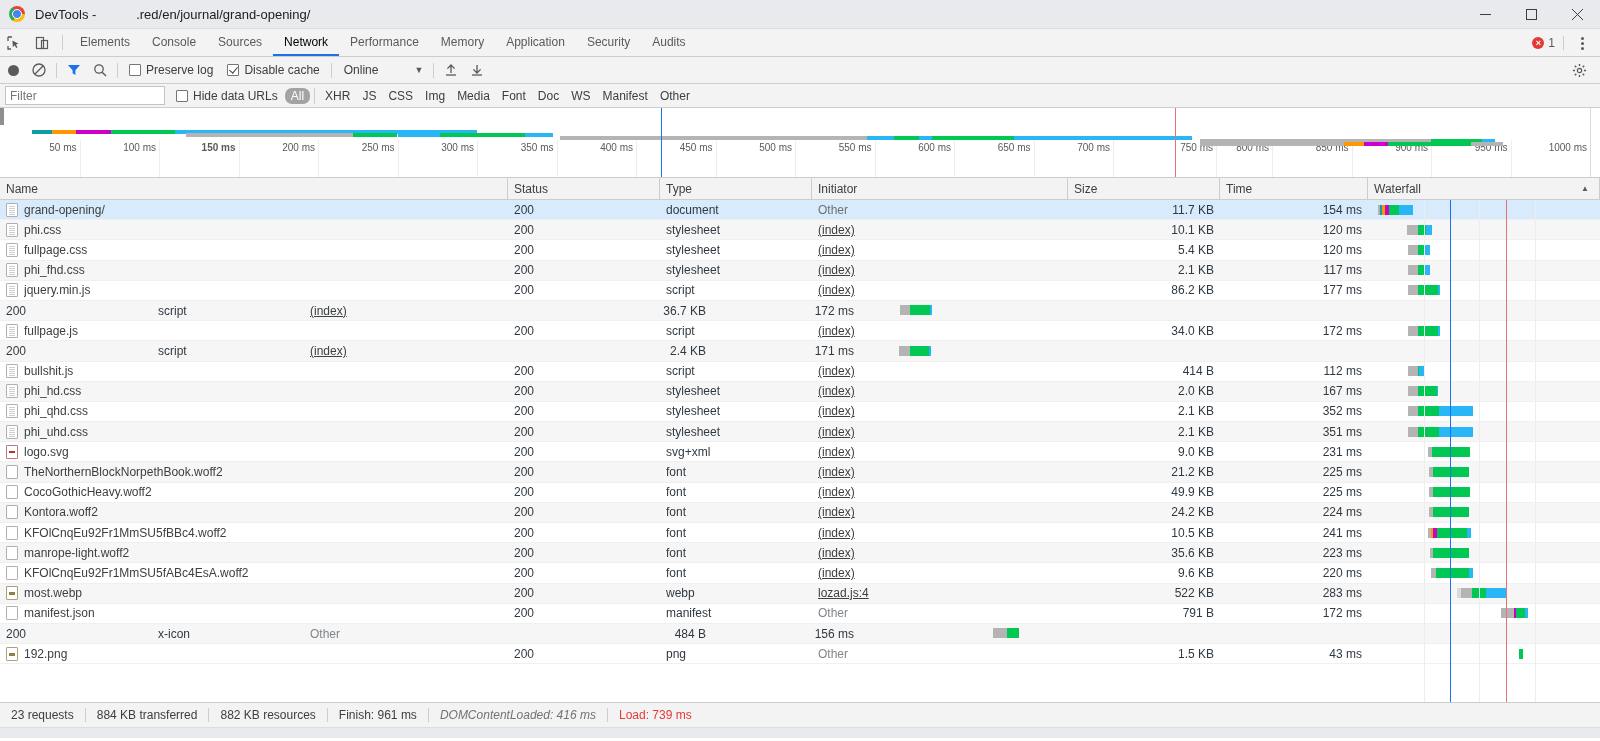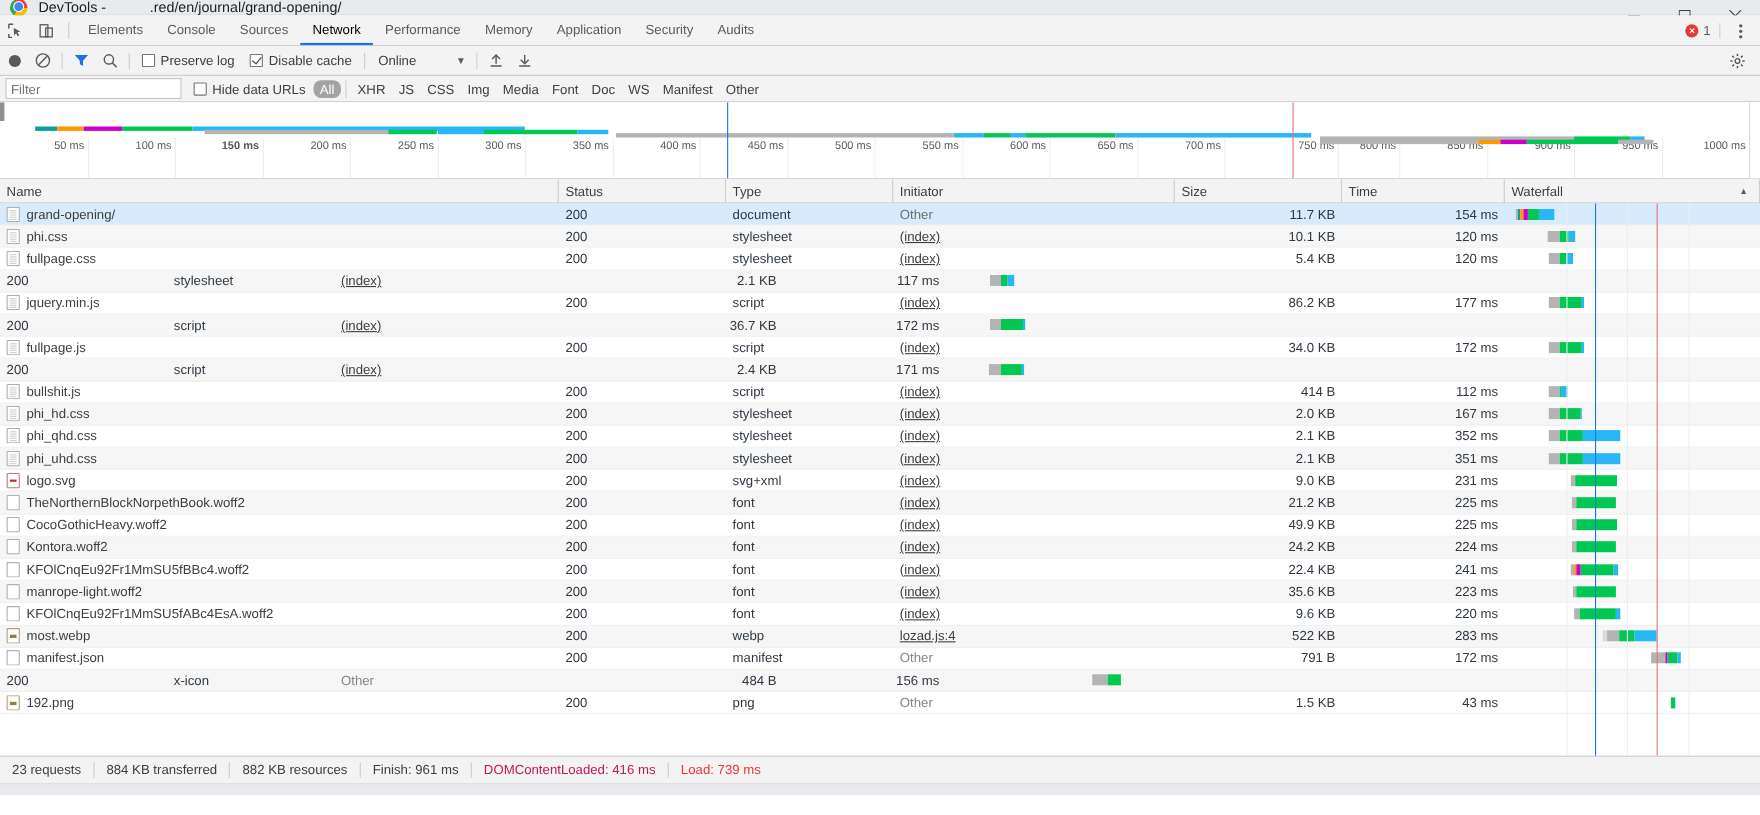--- a/index.html
+++ b/index.html
@@ -7,21 +7,21 @@
     width: 1600px; height: 741px;
     font-family: "Liberation Sans", sans-serif;
     font-size: 12px;
     color: #303942;
     background: #fff;
     overflow: hidden;
   }
 
   
   #titlebar {
-    height: 14px; background: #e8eaed;
+    height: 29px; background: #e8eaed;
     display: flex; align-items: center;
     border-bottom: 1px solid #dadce0;
     position: relative;
   }
   .chrome-logo {
     width: 16px; height: 16px; border-radius: 50%;
     margin: 0 10px 0 9px; flex: 0 0 16px; position: relative;
     background: conic-gradient(from -30deg, #ea4335 0deg 120deg, #fbbc04 120deg 240deg, #34a853 240deg 360deg);
   }
   .chrome-logo::after {
@@ -506,20 +506,26 @@
         <div class="cell c-time">120 ms</div>
         <div class="c-wf">
           <div class="wf-bar" style="left: 40px;">
             <div class="wf-q" style="width: 10px;"></div>
             <div class="wf-w" style="width: 6px;"></div>
             <div class="wf-d" style="width: 6px;"></div>
           </div>
         </div>
       </div>
       <div class="row tbody-row odd">
+        <div class="cell c-name">
+          <span class="doc-icon">
+            <i></i>
+          </span>
+          <span class="fname">phi_fhd.css</span>
+        </div>
         <div class="cell c-status">200</div>
         <div class="cell c-type">stylesheet</div>
         <div class="cell c-init"><a href="#">(index)</a></div>
         <div class="cell c-size">2.1 KB</div>
         <div class="cell c-time">117 ms</div>
         <div class="c-wf">
           <div class="wf-bar" style="left: 40px;">
             <div class="wf-q" style="width: 10px;"></div>
             <div class="wf-w" style="width: 6px;"></div>
             <div class="wf-d" style="width: 6px;"></div>
@@ -745,21 +751,21 @@
         </div>
       </div>
       <div class="row tbody-row">
         <div class="cell c-name">
           <span class="doc-icon blank"></span>
           <span class="fname">KFOlCnqEu92Fr1MmSU5fBBc4.woff2</span>
         </div>
         <div class="cell c-status">200</div>
         <div class="cell c-type">font</div>
         <div class="cell c-init"><a href="#">(index)</a></div>
-        <div class="cell c-size">22.4 KB</div>
+        <div class="cell c-size">10.5 KB</div>
         <div class="cell c-time">241 ms</div>
         <div class="c-wf">
           <div class="wf-bar" style="left: 60px;">
             <div class="wf-q" style="width: 3px;"></div>
             <div class="wf-o" style="width: 2px;"></div>
             <div class="wf-p" style="width: 4px;"></div>
             <div class="wf-w" style="width: 30px;"></div>
             <div class="wf-d" style="width: 4px;"></div>
           </div>
         </div>
@@ -882,17 +888,17 @@
 
 <div id="statusbar">
   <span class="item">23 requests</span>
   <span class="sb-sep"></span>
   <span class="item">884 KB transferred</span>
   <span class="sb-sep"></span>
   <span class="item">882 KB resources</span>
   <span class="sb-sep"></span>
   <span class="item">Finish: 961 ms</span>
   <span class="sb-sep"></span>
-  <span class="item" id="sb-dcl" style="color: #be185d;">DOMContentLoaded: 416 ms</span>
+  <span class="item" id="sb-dcl" style="color: #737373; font-style: italic;">DOMContentLoaded: 416 ms</span>
   <span class="sb-sep"></span>
   <span class="item" id="sb-load" style="color: rgb(229, 57, 53);">Load: 739 ms</span>
 </div>
 <div id="bottom-strip"></div>
 
 </body></html>

